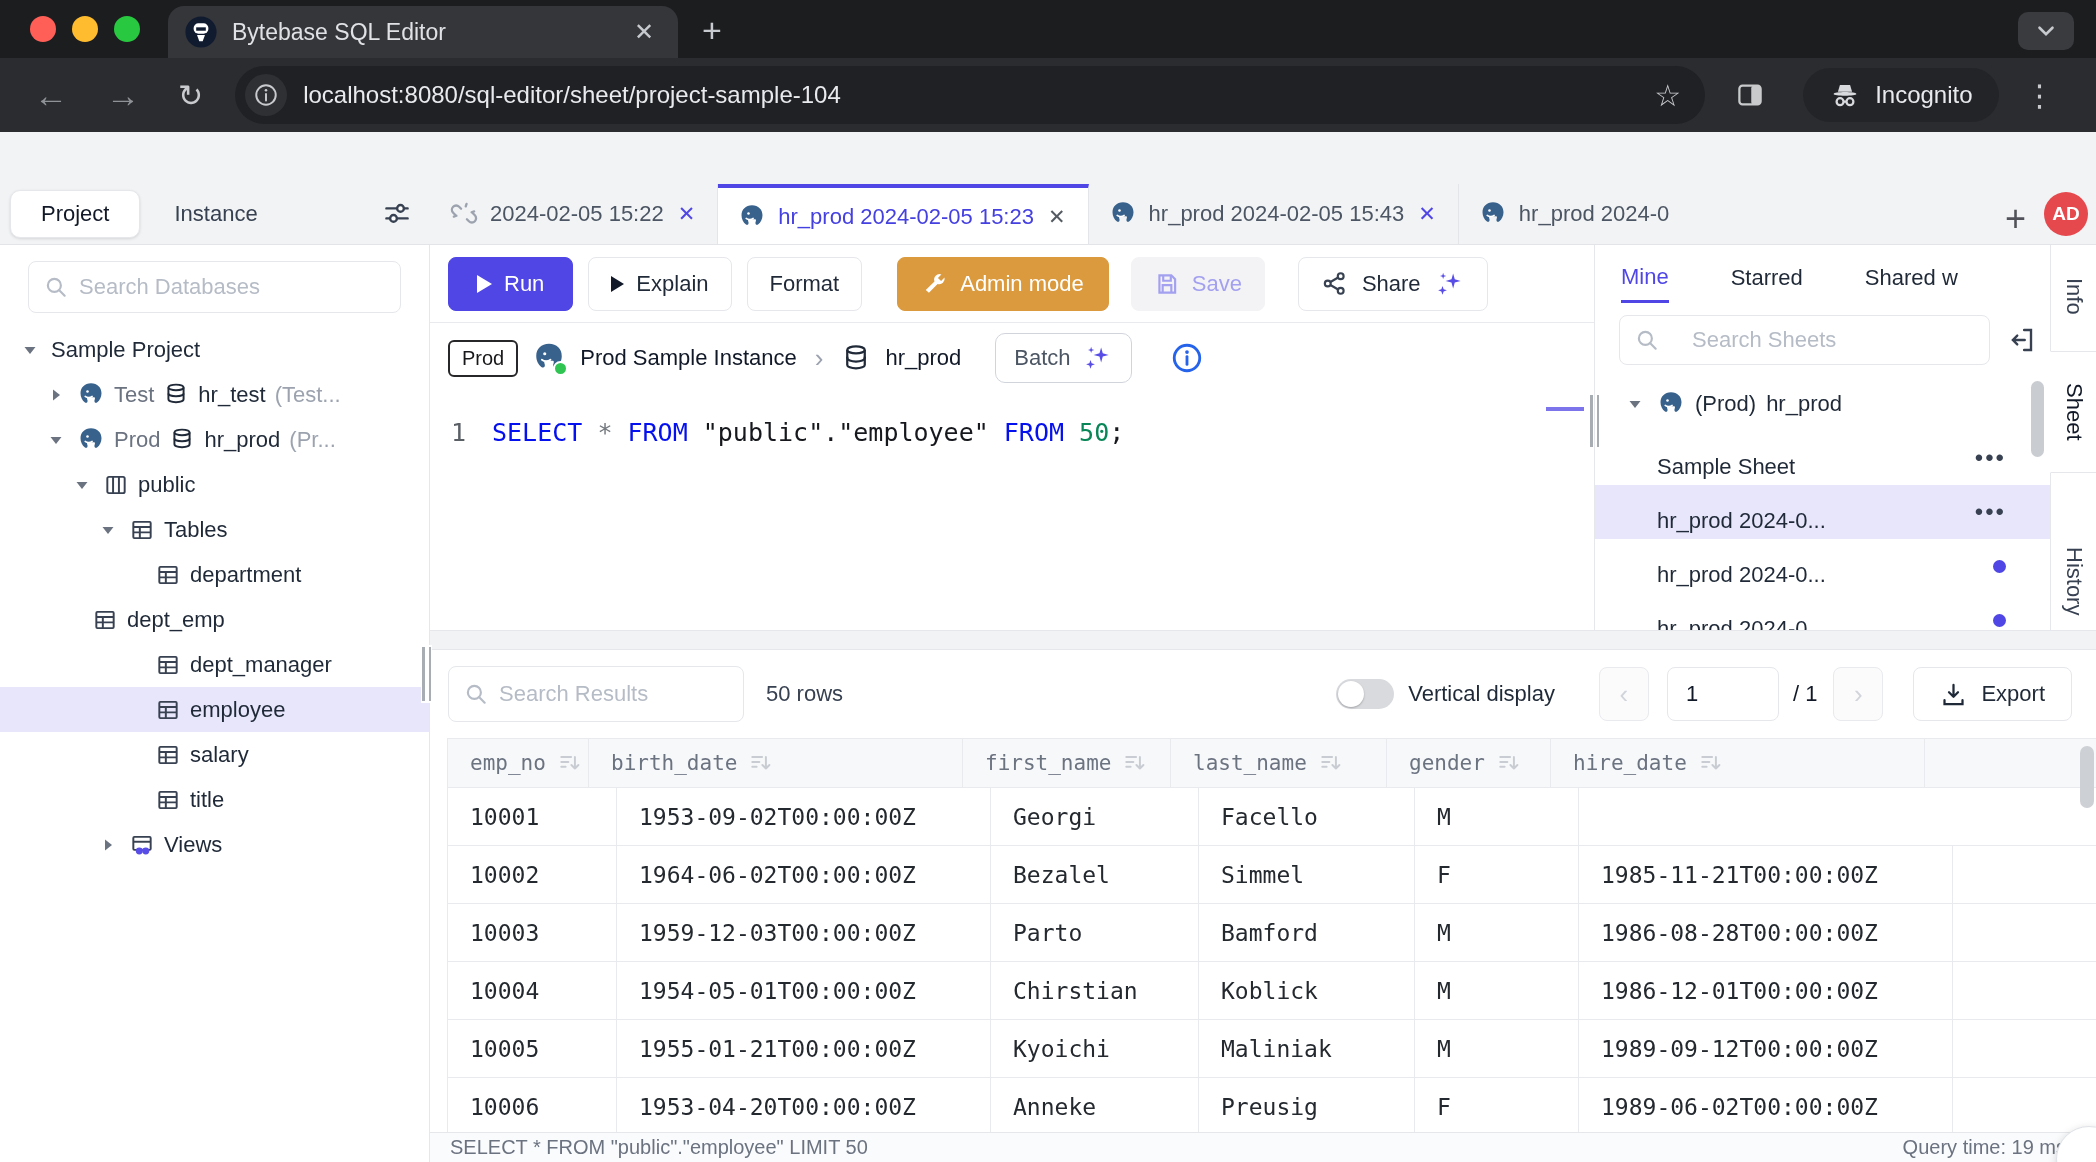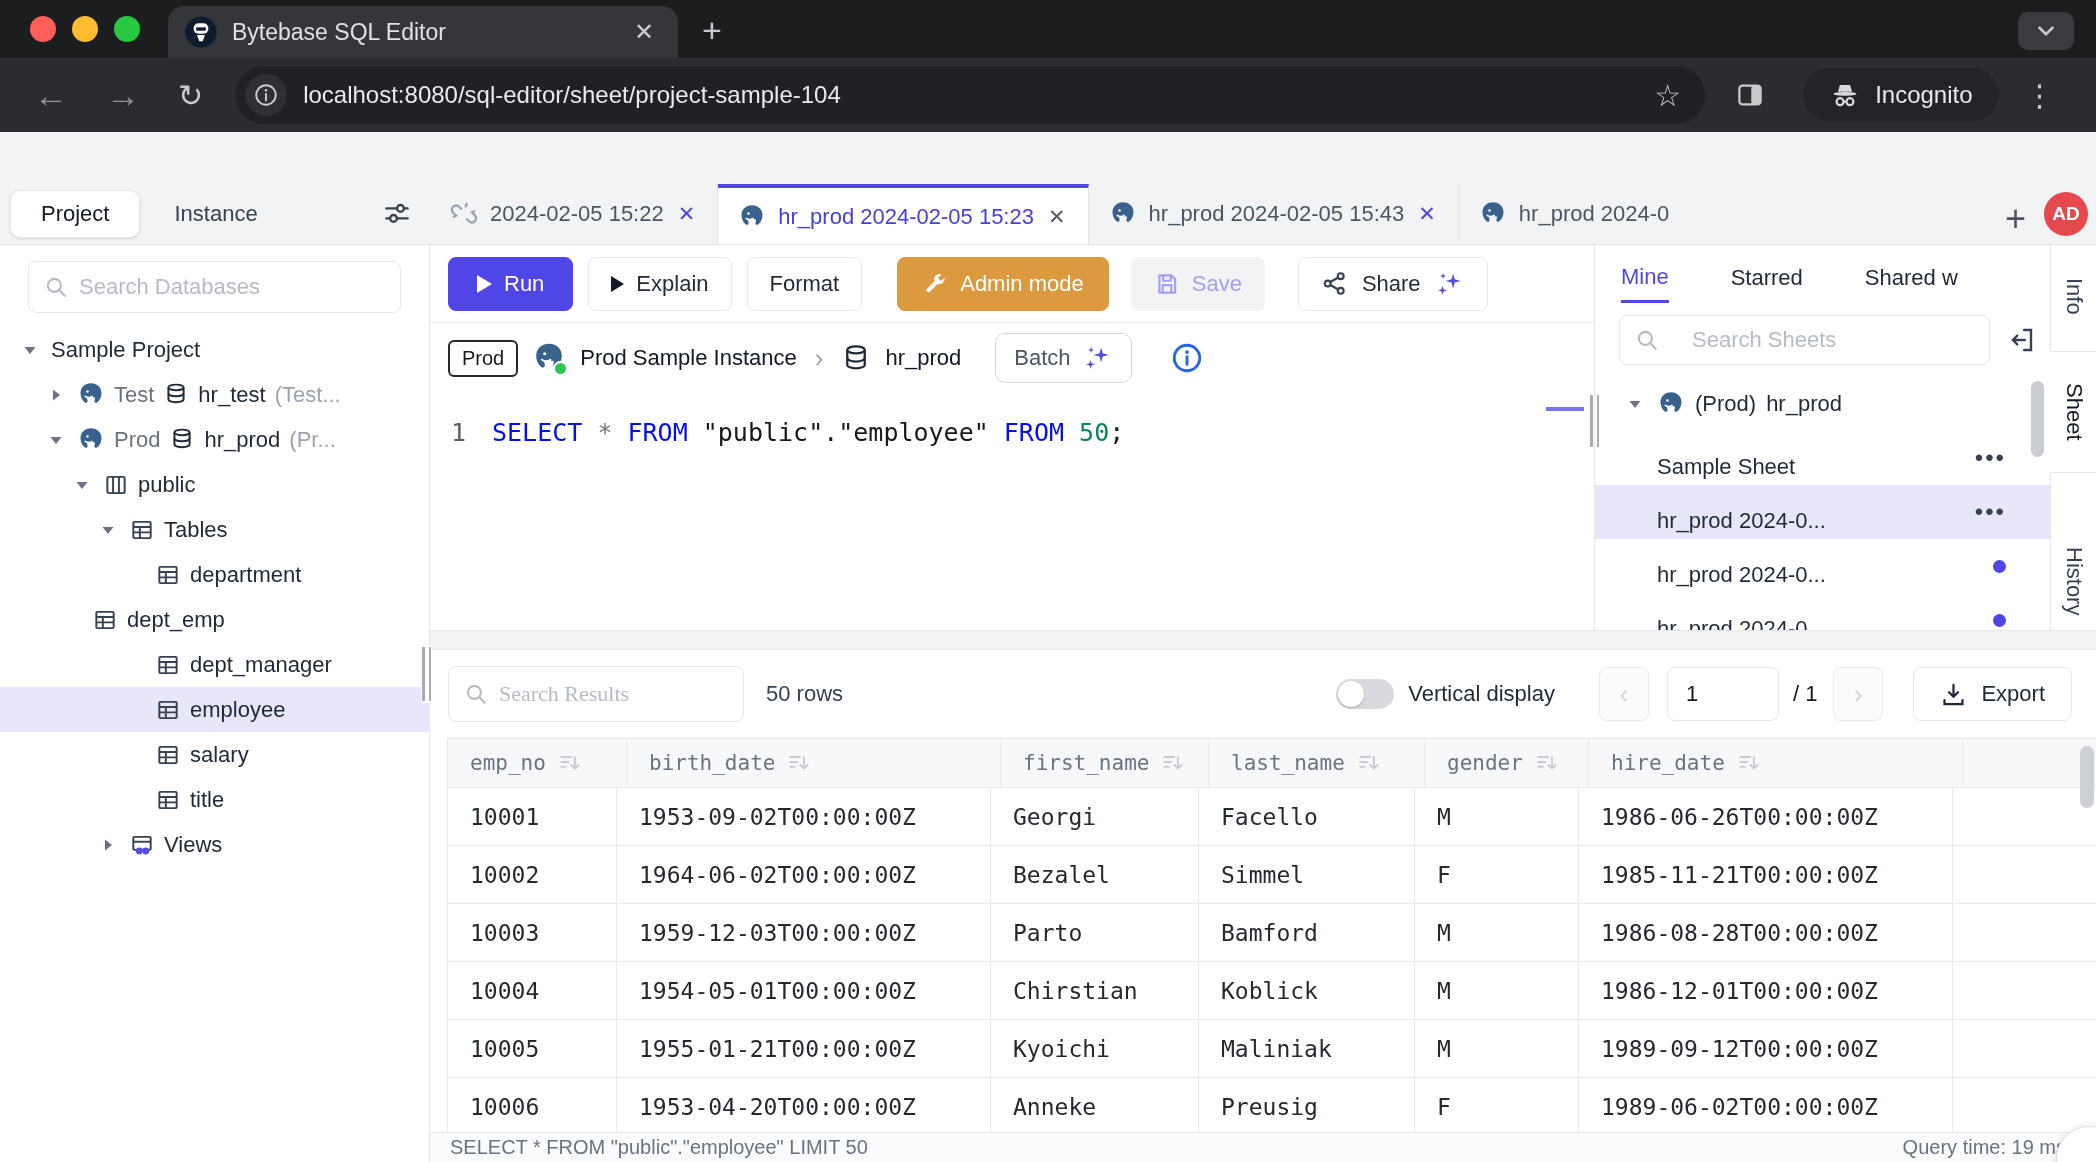--- a/index.html
+++ b/index.html
@@ -107,21 +107,21 @@
   .rail-tab.active { border-left:1px solid transparent; border-top:1px solid #e5e7eb; border-bottom:1px solid #e5e7eb; color:#111827; }
 
   .h-splitter { height:20px; background:#f2f3f5; border-top:1px solid #e5e7eb; border-bottom:1px solid #e5e7eb; position:relative; }
   .h-splitter .bars { position:absolute; left:47%; top:5px; }
   .h-splitter .bar { width:100px; height:2.5px; background:#9aa0a8; margin-bottom:4px; }
 
   
   .results { flex:1; display:flex; flex-direction:column; min-height:0; background:#fff; }
   .res-toolbar { height:88px; flex:none; display:flex; align-items:center; padding:0 24px 0 18px; gap:0; }
   .res-search { width:296px; height:56px; border:1px solid #e5e7eb; border-radius:8px; display:flex; align-items:center; padding:0 14px; gap:10px; }
-  .res-search input { border:none; outline:none; width:100%; font-size:22px; color:#374151; font-family:Liberation Serif, serif; }
+  .res-search input { border:none; outline:none; width:100%; font-size:22px; color:#374151; font-family:Liberation Sans, sans-serif; }
   .res-search input::placeholder { color:#b6bcc6; }
   .rowcount { font-size:22px; color:#374151; margin-left:22px; }
   .res-right { margin-left:auto; display:flex; align-items:center; }
   .toggle { width:58px; height:30px; border-radius:15px; background:#d8dade; position:relative; }
   .toggle .knob { position:absolute; left:2px; top:2px; width:26px; height:26px; border-radius:50%; background:#fff; box-shadow:0 1px 2px rgba(0,0,0,.25); }
   .vd-label { font-size:22px; color:#1f2937; margin:0 44px 0 14px; }
   .page-btn { width:50px; height:54px; border:1px solid #e9eaee; background:#fbfbfc; border-radius:8px; color:#d1d5db; font-size:26px; display:flex; align-items:center; justify-content:center; }
   .page-input { width:112px; height:54px; border:1px solid #e5e7eb; border-radius:8px; margin:0 14px 0 18px; font-size:22px; color:#111827; padding:0 18px; outline:none; font-family:"Liberation Sans",sans-serif; }
   .page-total { font-size:22px; color:#111827; margin-right:16px; }
   .export-btn { height:54px; border:1px solid #e5e7eb; border-radius:8px; background:#fff; display:flex; align-items:center; gap:14px; font-size:22px; color:#1f2937; padding:0 26px; margin-left:30px; }
@@ -665,21 +665,21 @@
                   <path d="M12 3.5V14m0 0l-4-4m4 4l4-4"></path>
                   <path d="M4 17v3.5h16V17"></path>
                 </svg>
             </span>
             <span>Export</span>
           </button>
         </div>
       </div>
       <div class="res-table" id="res-table">
           <div class="trow thead">
-            <div class="tcell first" style="width: 180px;">
+            <div class="tcell first" style="width: 142px;">
               <span>emp_no</span>
               <span class="icon">
                 <svg width="24" height="24" viewBox="0 0 22 22" fill="none" stroke="#c9cdd3" stroke-width="1.8" stroke-linecap="round">
                   <path d="M3 5.5h9M3 10h6.5M3 14.5h4M15.5 5.5V16m0 0l-3.2-3.2M15.5 16l3.2-3.2"></path>
                 </svg>
               </span>
             </div>
             <div class="tcell" style="width: 374px;">
               <span>birth_date</span>
               <span class="icon">
@@ -722,21 +722,20 @@
             </div>
             <div class="tcell fill" style="background: rgb(247, 248, 250);"></div>
           </div>
         <div class="tbl-scroll"></div>
       <div class="trow tbody">
             <div class="tcell first" style="width: 170px;">10001</div>
             <div class="tcell" style="width: 374px;">1953-09-02T00:00:00Z</div>
             <div class="tcell" style="width: 208px;">Georgi</div>
             <div class="tcell" style="width: 216px;">Facello</div>
             <div class="tcell" style="width: 164px;">M</div>
-            <div class="tcell" style="width: 374px;">1986-06-26T00:00:00Z</div>
             <div class="tcell fill"></div>
           </div>
           <div class="trow tbody">
             <div class="tcell first" style="width: 170px;">10002</div>
             <div class="tcell" style="width: 374px;">1964-06-02T00:00:00Z</div>
             <div class="tcell" style="width: 208px;">Bezalel</div>
             <div class="tcell" style="width: 216px;">Simmel</div>
             <div class="tcell" style="width: 164px;">F</div>
             <div class="tcell" style="width: 374px;">1985-11-21T00:00:00Z</div>
             <div class="tcell fill"></div>

